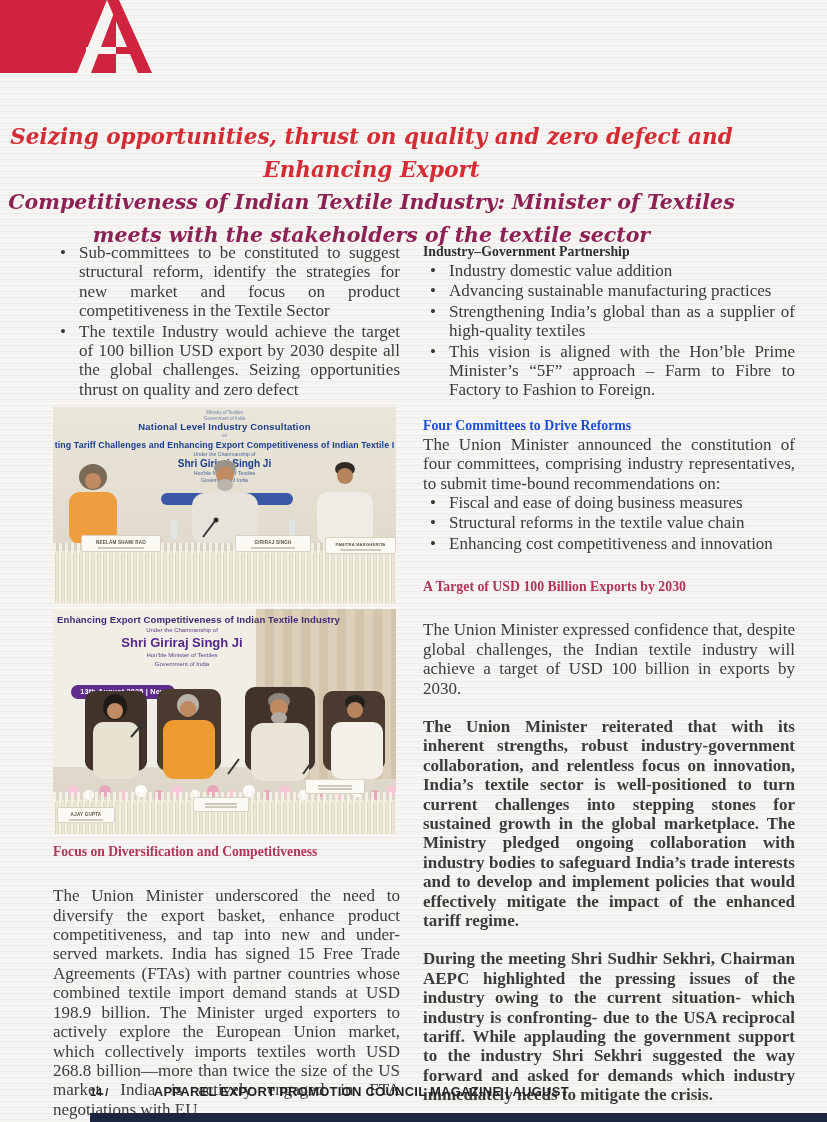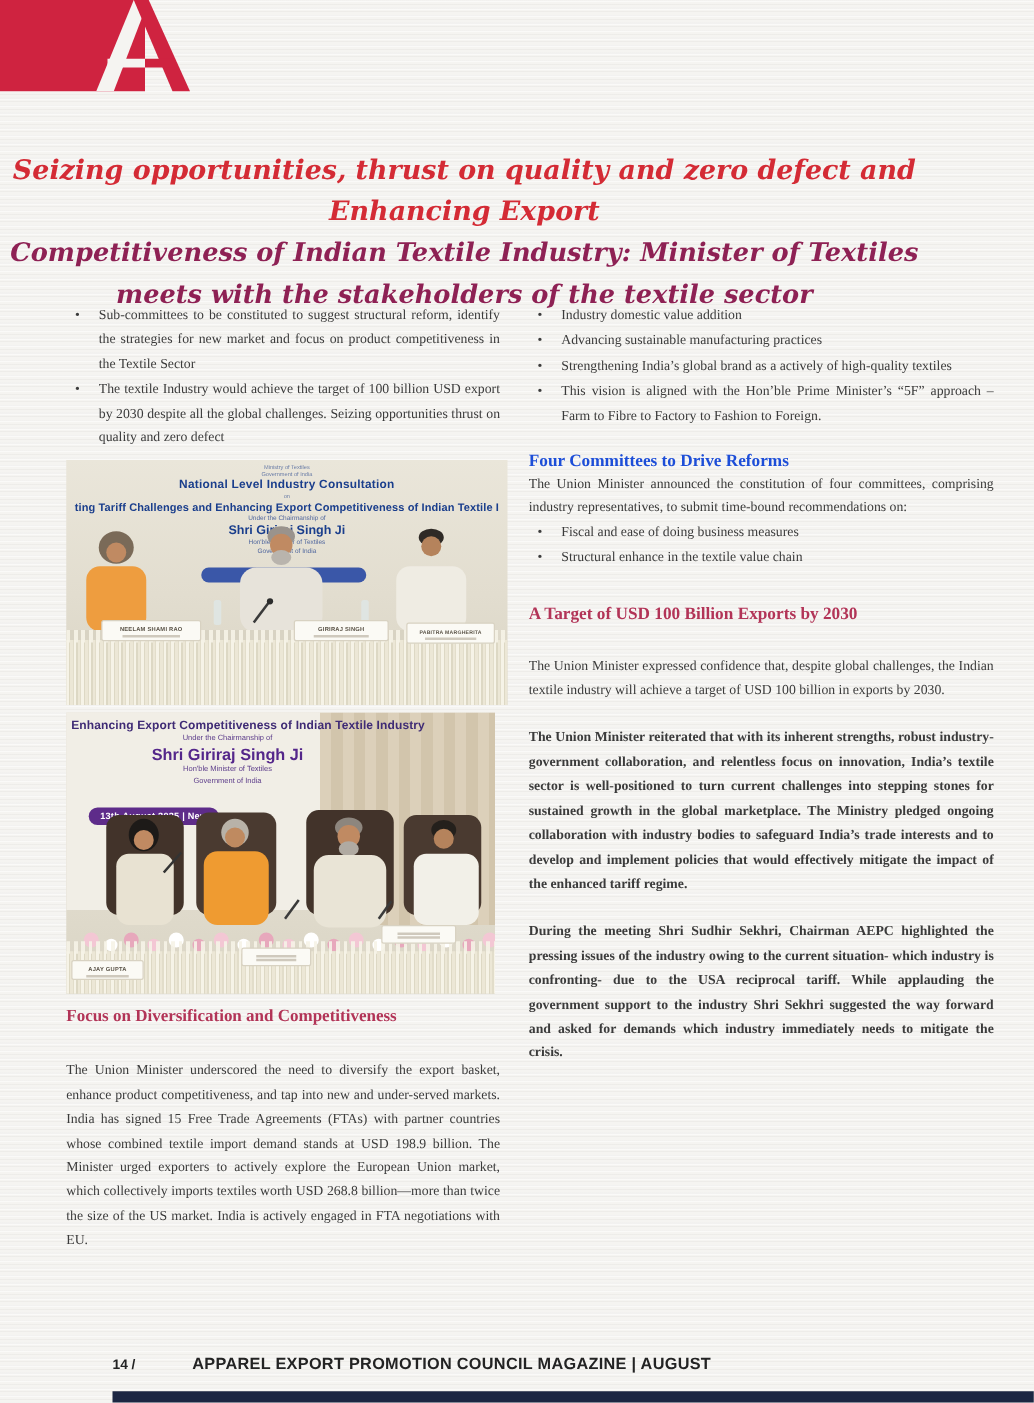--- a/index.html
+++ b/index.html
@@ -17,32 +17,32 @@
   
   .title{position:absolute;top:120px;left:0;width:743px;text-align:center;
     font-family:"DejaVu Serif",serif;font-style:italic;font-weight:bold;}
   .title .t1{color:#d42b35;font-size:21.5px;line-height:33px;}
   .title .t2,.title .t3{color:#8e2154;font-size:20.5px;line-height:33px;}
 
   
   .content{position:absolute;top:243px;left:53px;width:742px;display:flex;gap:23px;}
   .col-left{width:347px;}
   .col-right{width:372px;}
-  .body-text{font-size:11px;line-height:19.4px;color:#3b3b3b;text-align:justify;}
+  .body-text{font-size:17px;line-height:19.4px;color:#3b3b3b;text-align:justify;}
   ul.blist{list-style:none;margin:0;padding:0;}
   ul.blist li{position:relative;padding-left:26px;margin:0 0 1px 0;}
   ul.blist li::before{content:"•";position:absolute;left:7px;top:0;color:#3b3b3b;}
   .heading{font-size:13.8px;font-weight:bold;line-height:18px;}
   .h-dark{color:#2f2f2f;}
   .h-red{color:#1d4ed8;}
   .h-pink{color:#b23457;}
 
   
   .photo{position:relative;width:343px;overflow:hidden;background:linear-gradient(180deg,#eae6da 0%,#e2ddcf 55%,#d9d4c4 100%);}
-  .photo1{height:196px;margin-top:8px;padding-left:10px;}
+  .photo1{height:196px;margin-top:8px;}
   .photo2{height:225px;margin-top:6px;}
   .p1-texts{position:absolute;top:3px;left:0;width:100%;text-align:center;color:#1a3e8c;
     font-family:"Liberation Sans",sans-serif;}
   .p1-tiny{font-size:4.5px;line-height:5.5px;color:#6d7fa8;}
   .p1-main{font-size:9.5px;font-weight:bold;line-height:12px;letter-spacing:.2px;}
   .p1-on{font-size:4.5px;line-height:6px;color:#6d7fa8;}
   .p1-long{font-size:8.8px;font-weight:bold;white-space:nowrap;line-height:12px;
     width:120%;margin-left:-10%;letter-spacing:.1px;}
   .p1-sub{font-size:5.2px;line-height:7px;color:#51679e;}
   .p1-name{font-size:10px;font-weight:bold;line-height:12px;}
@@ -245,34 +245,36 @@
           <div class="smudge"></div>
         </div>
       </div>
 
       <div class="caption">Focus on Diversification and Competitiveness</div>
 
       <div class="body-text para-lead">The Union Minister underscored the need to diversify the export basket, enhance product competitiveness, and tap into new and under-served markets. India has signed 15 Free Trade Agreements (FTAs) with partner countries whose combined textile import demand stands at USD 198.9 billion. The Minister urged exporters to actively explore the European Union market, which collectively imports textiles worth USD 268.8 billion—more than twice the size of the US market. India is actively engaged in FTA negotiations with EU.</div>
     </div>
 
     <div class="col-right">
+      <div class="heading h-dark">Industry–Government Partnership</div>
 
       <ul class="blist body-text rc-bullets1">
         <li>Industry domestic value addition</li>
         <li>Advancing sustainable manufacturing practices</li>
-        <li>Strengthening India’s global brand as a actively of high-quality textiles</li>
+        <li>Strengthening India’s global than as a supplier of high-quality textiles</li>
         <li>This vision is aligned with the Hon’ble Prime Minister’s “5F” approach – Farm to Fibre to Factory to Fashion to Foreign.</li>
       </ul>
 
       <div class="heading h-red rc-h2">Four Committees to Drive Reforms</div>
       <div class="body-text">The Union Minister announced the constitution of  four committees, comprising industry representatives, to submit time-bound recommendations on:</div>
 
       <ul class="blist body-text rc-bullets2">
         <li>Fiscal and ease of doing business measures</li>
-        <li>Structural enhance in the textile value chain</li>
+        <li>Structural reforms in the textile value chain</li>
+        <li>Enhancing cost competitiveness and innovation</li>
       </ul>
 
       <div class="heading h-pink rc-h3">A Target of USD 100 Billion Exports by 2030</div>
       <div class="body-text rc-para">The Union Minister expressed confidence that, despite global challenges, the Indian textile industry will achieve a target of USD 100 billion in exports by 2030.</div>
       <div class="body-text rc-gap">The Union Minister reiterated that with its inherent strengths, robust industry-government collaboration, and relentless focus on innovation, India’s textile sector is well-positioned to turn current challenges into stepping stones for sustained growth in the global marketplace. The Ministry pledged ongoing collaboration with industry bodies to safeguard India’s trade interests and to develop and implement policies that would effectively mitigate the impact of the enhanced tariff regime.</div>
       <div class="body-text rc-gap">During the meeting Shri Sudhir Sekhri, Chairman AEPC highlighted the pressing issues of the industry owing to the current situation- which industry is confronting- due to the USA reciprocal tariff. While applauding the government support to the industry Shri Sekhri suggested the way forward and asked for demands which industry immediately needs to mitigate the crisis.</div>
     </div>
   </div>
 
   <div class="footer">

